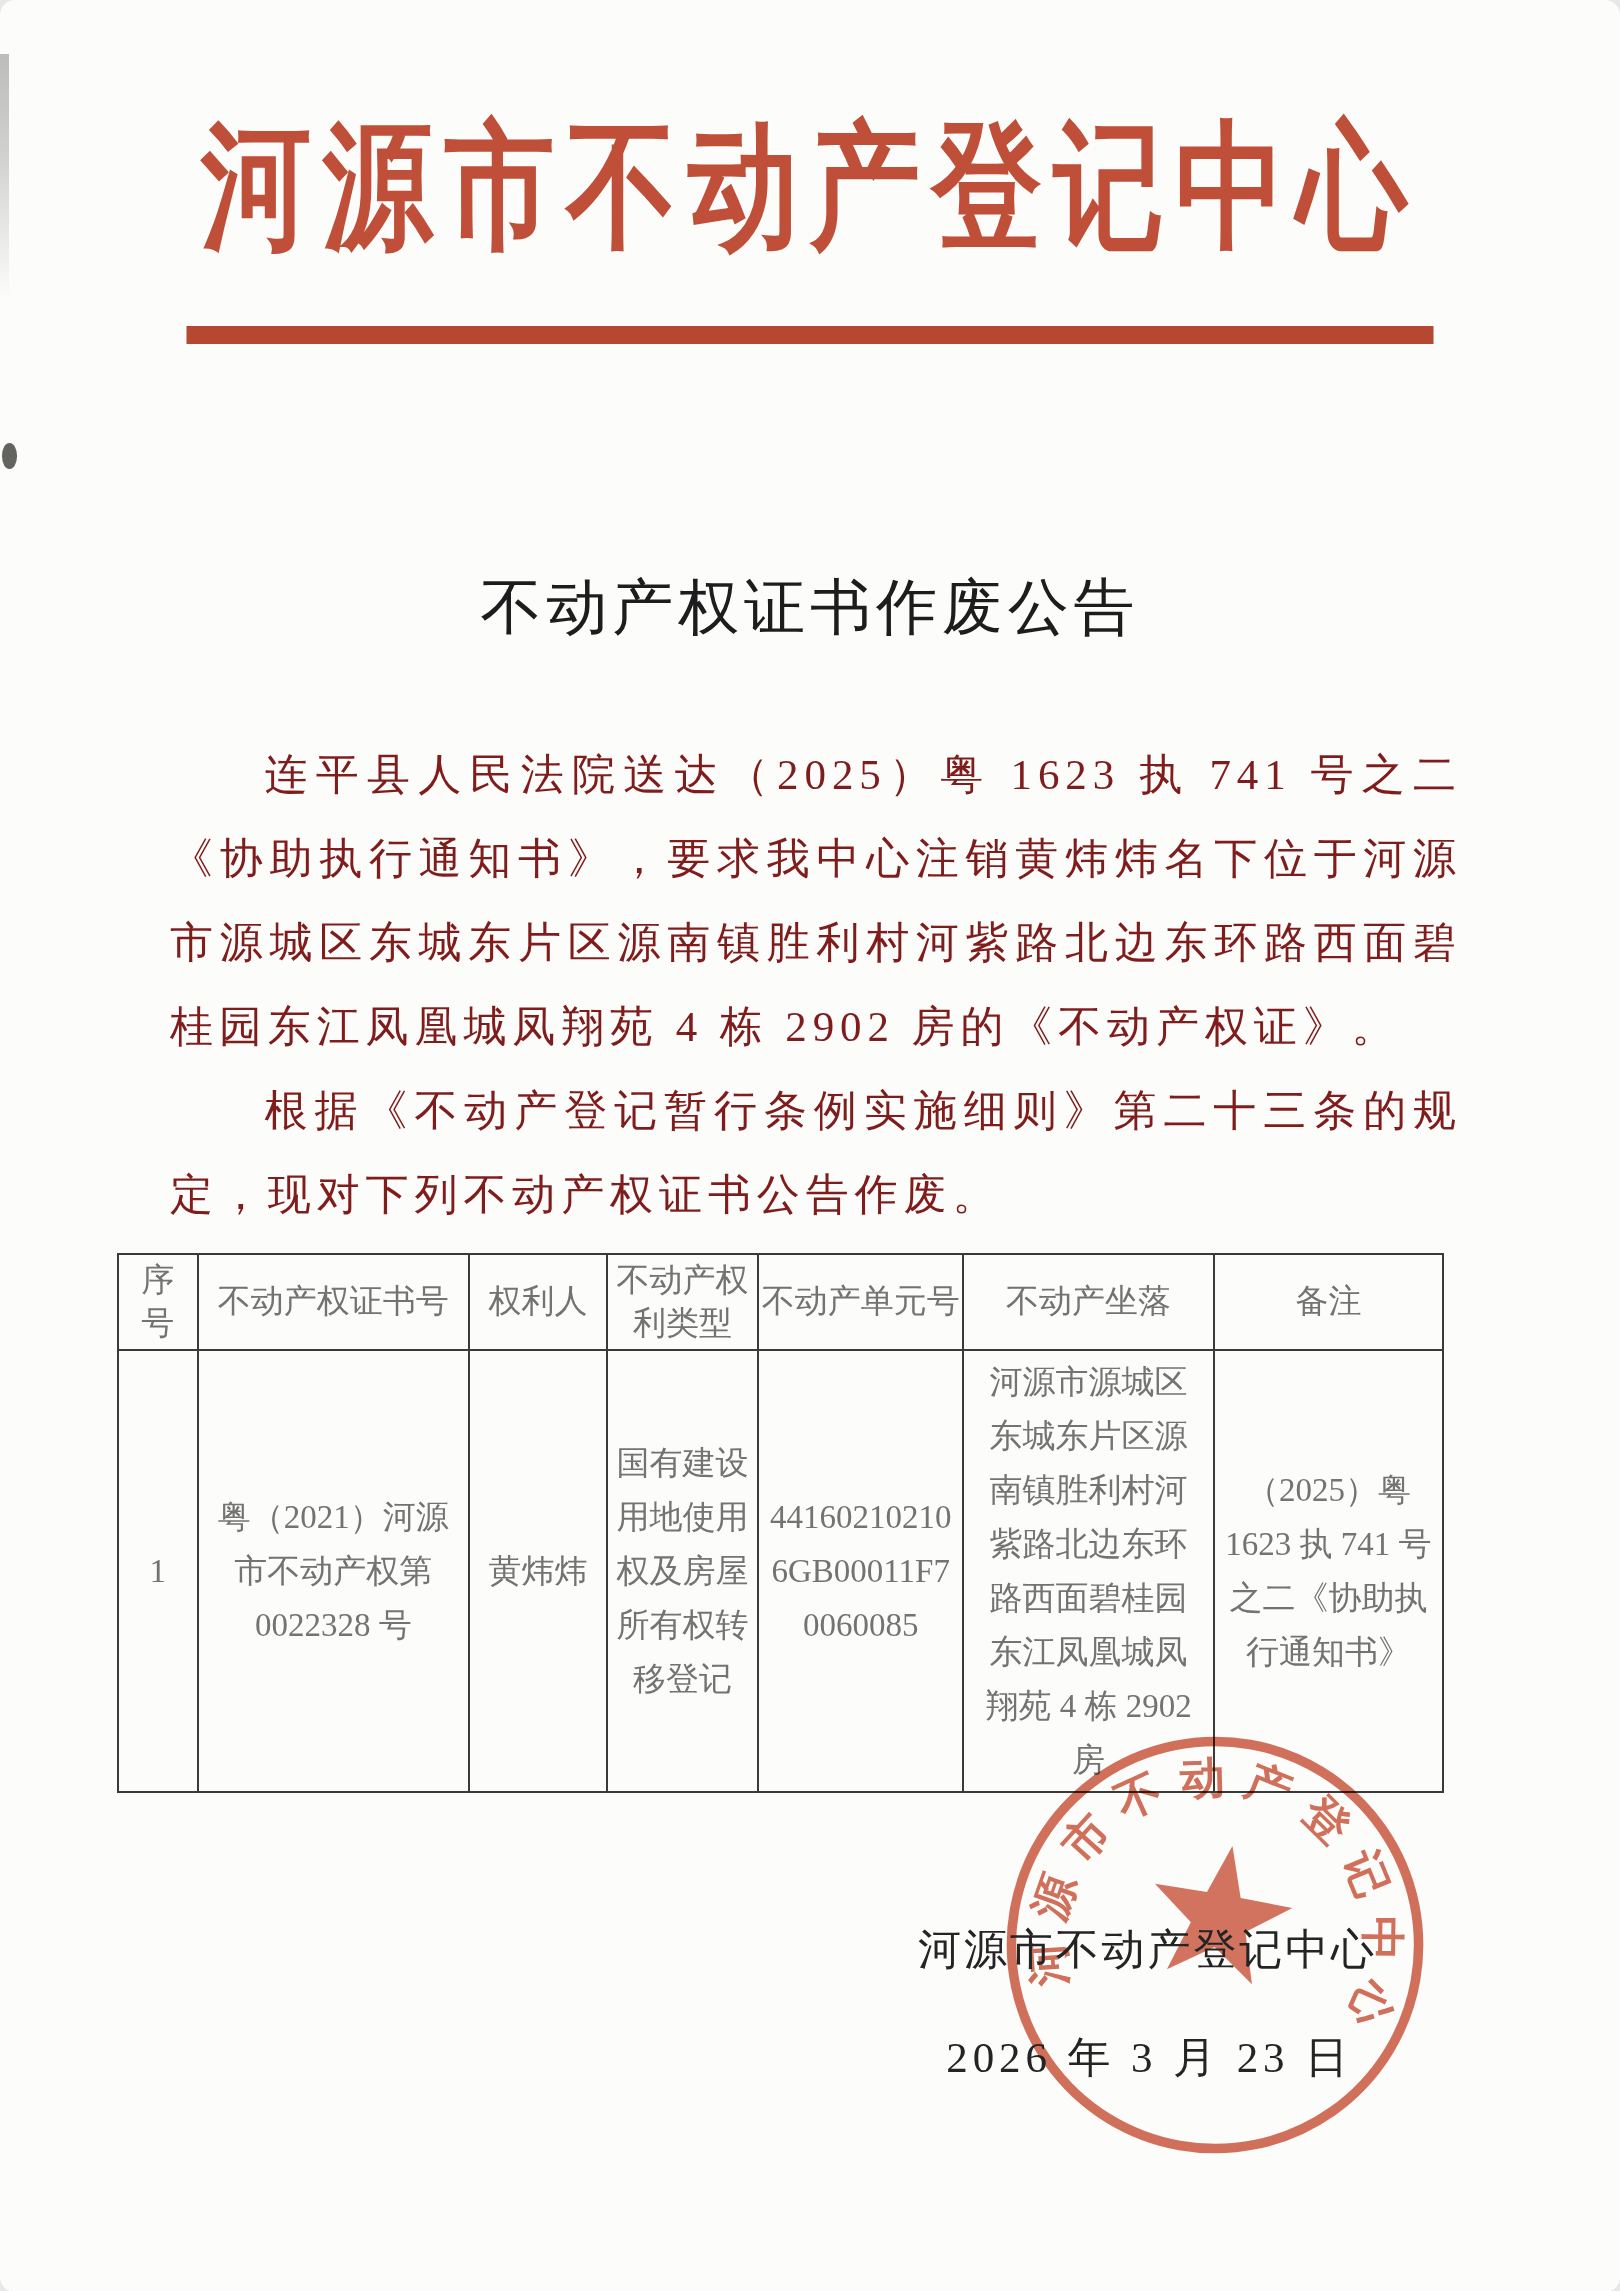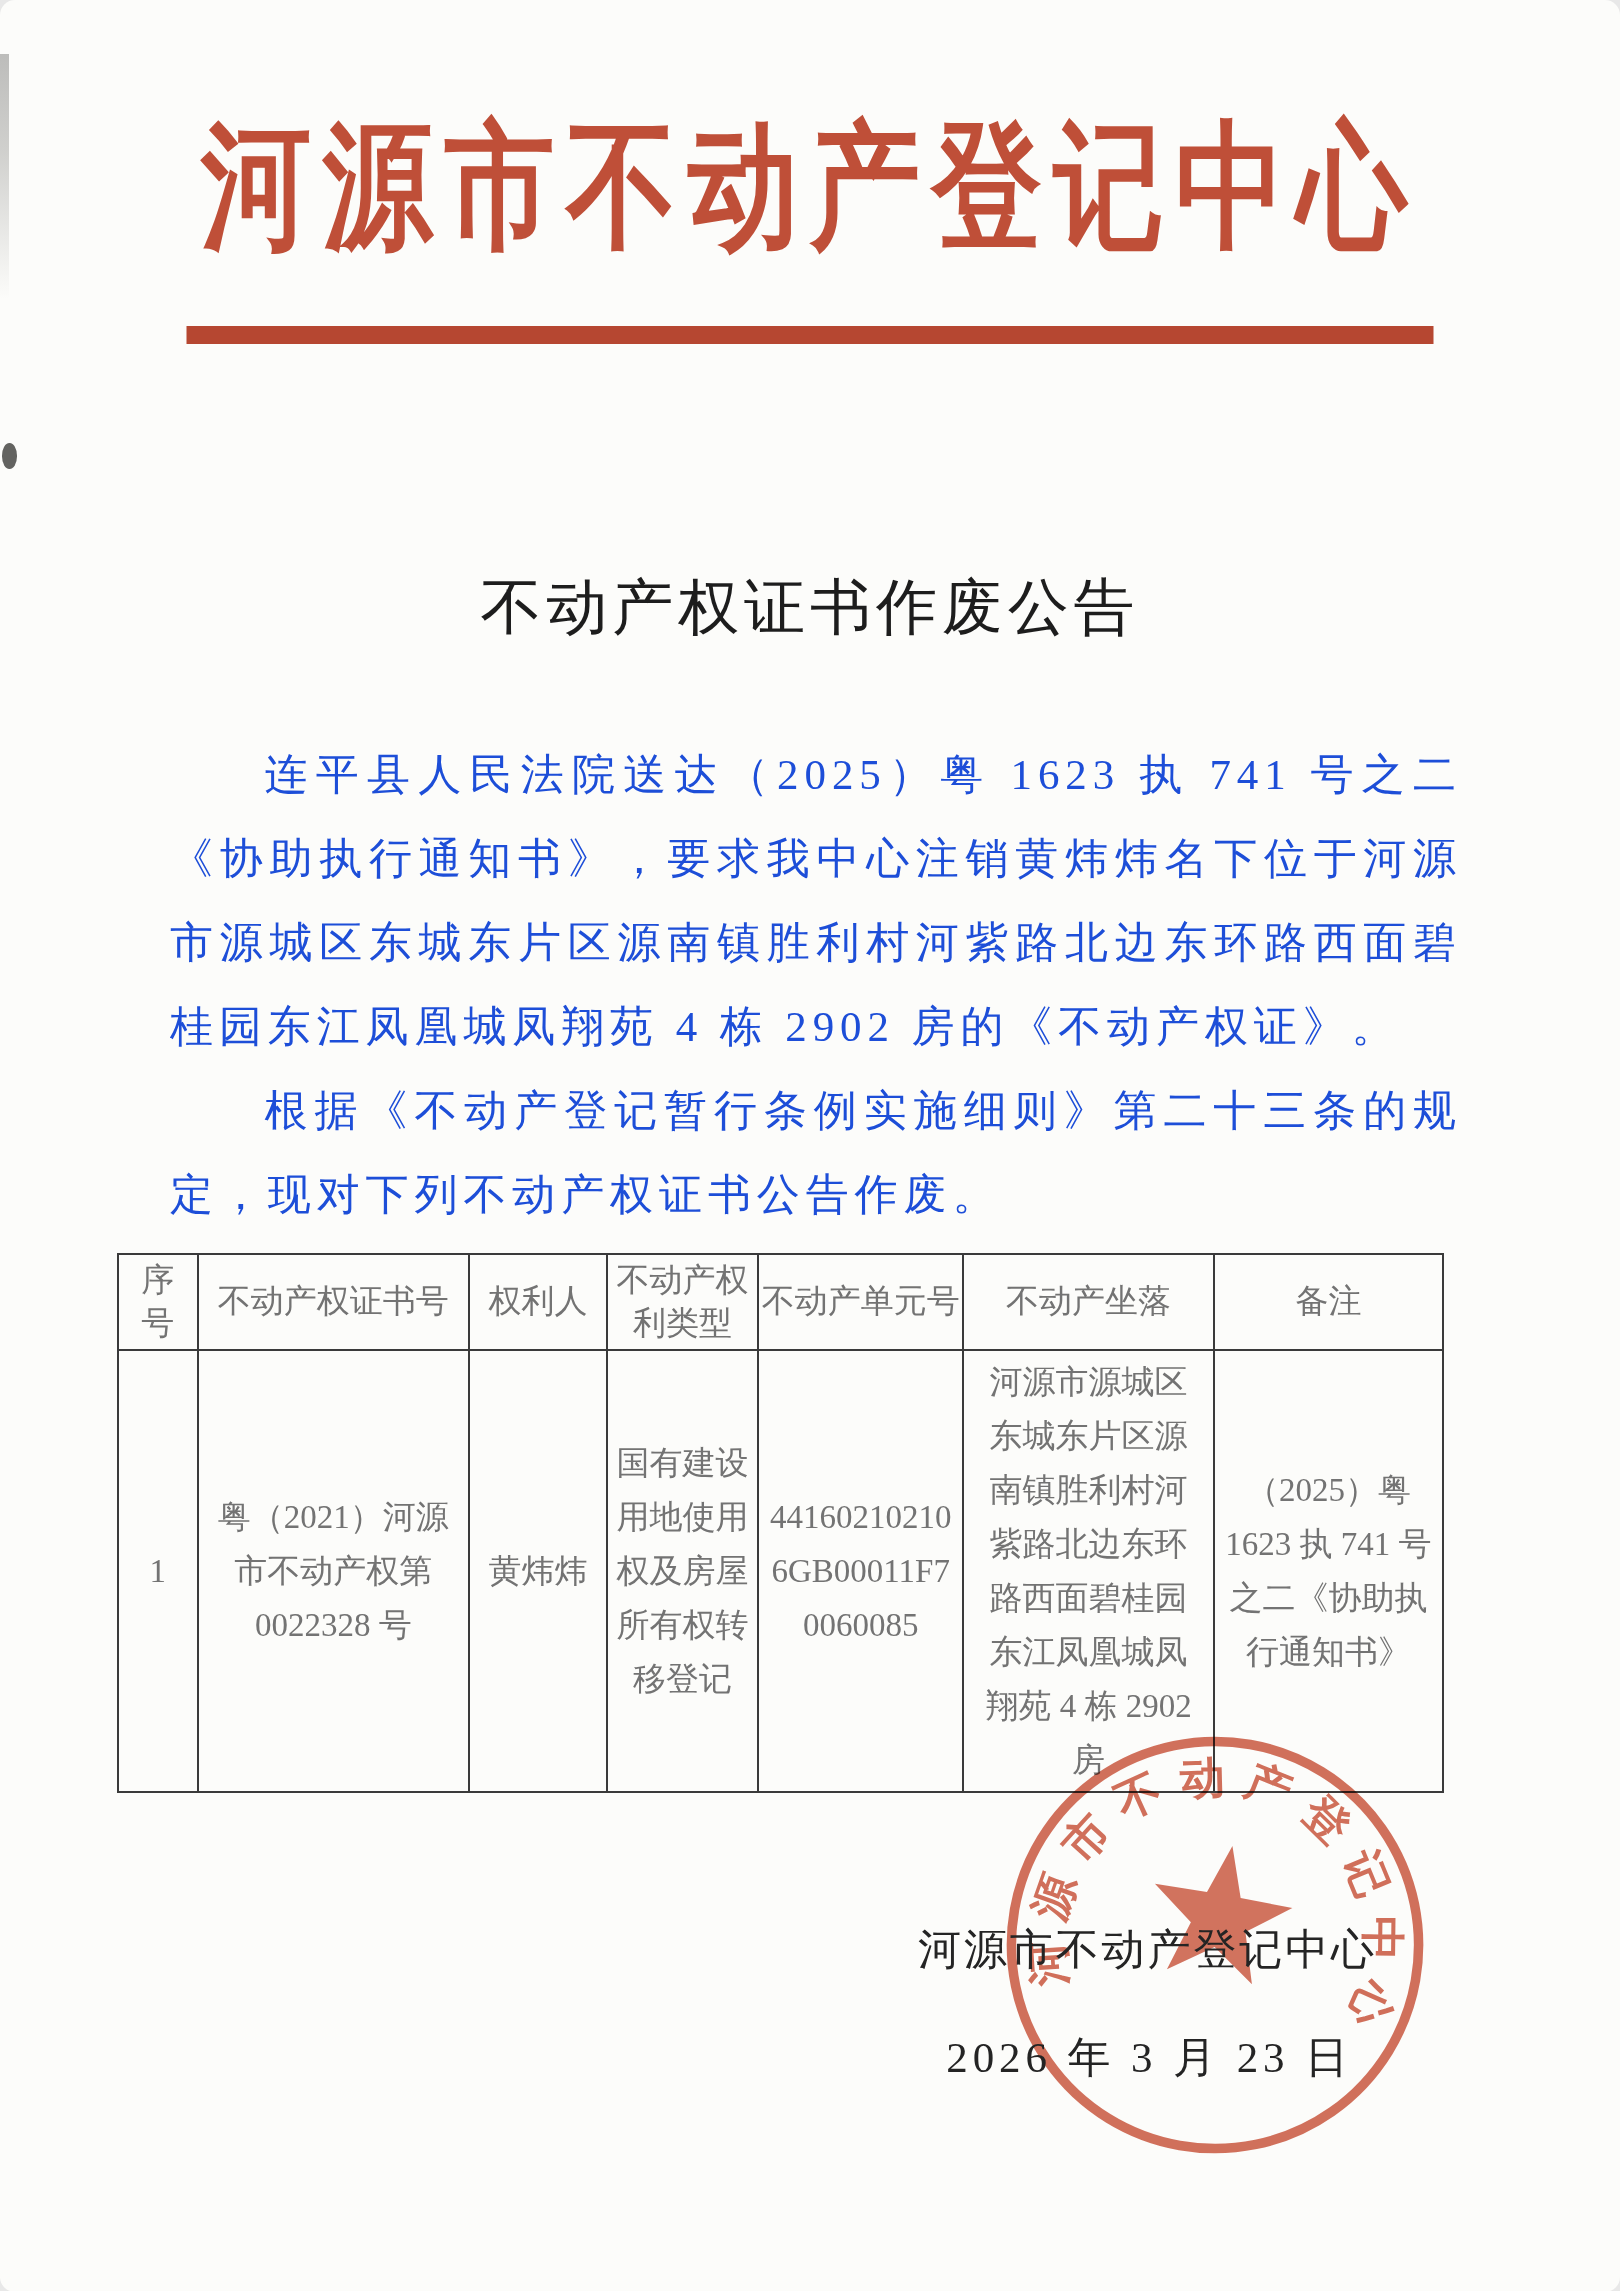--- a/index.html
+++ b/index.html
@@ -55,21 +55,21 @@
   }
 
   .body-block { position: absolute; top: 733px; left: 170px; width: 1292px; }
   .body-block p {
     margin: 0;
     font-size: 43px;
     line-height: 84px;
     letter-spacing: 5.9px;
     text-align: justify;
     text-indent: 2.2em;
-    color: #1d4ed8;
+    color: #7f1d1d;
   }
 
   
   table.cert-table {
     position: absolute; top: 1253px; left: 117px; width: 1327px;
     border-collapse: collapse; table-layout: fixed;
     color: #737373;
   }
   .cert-table th, .cert-table td {
     border: 2px solid #3a3a3a;

